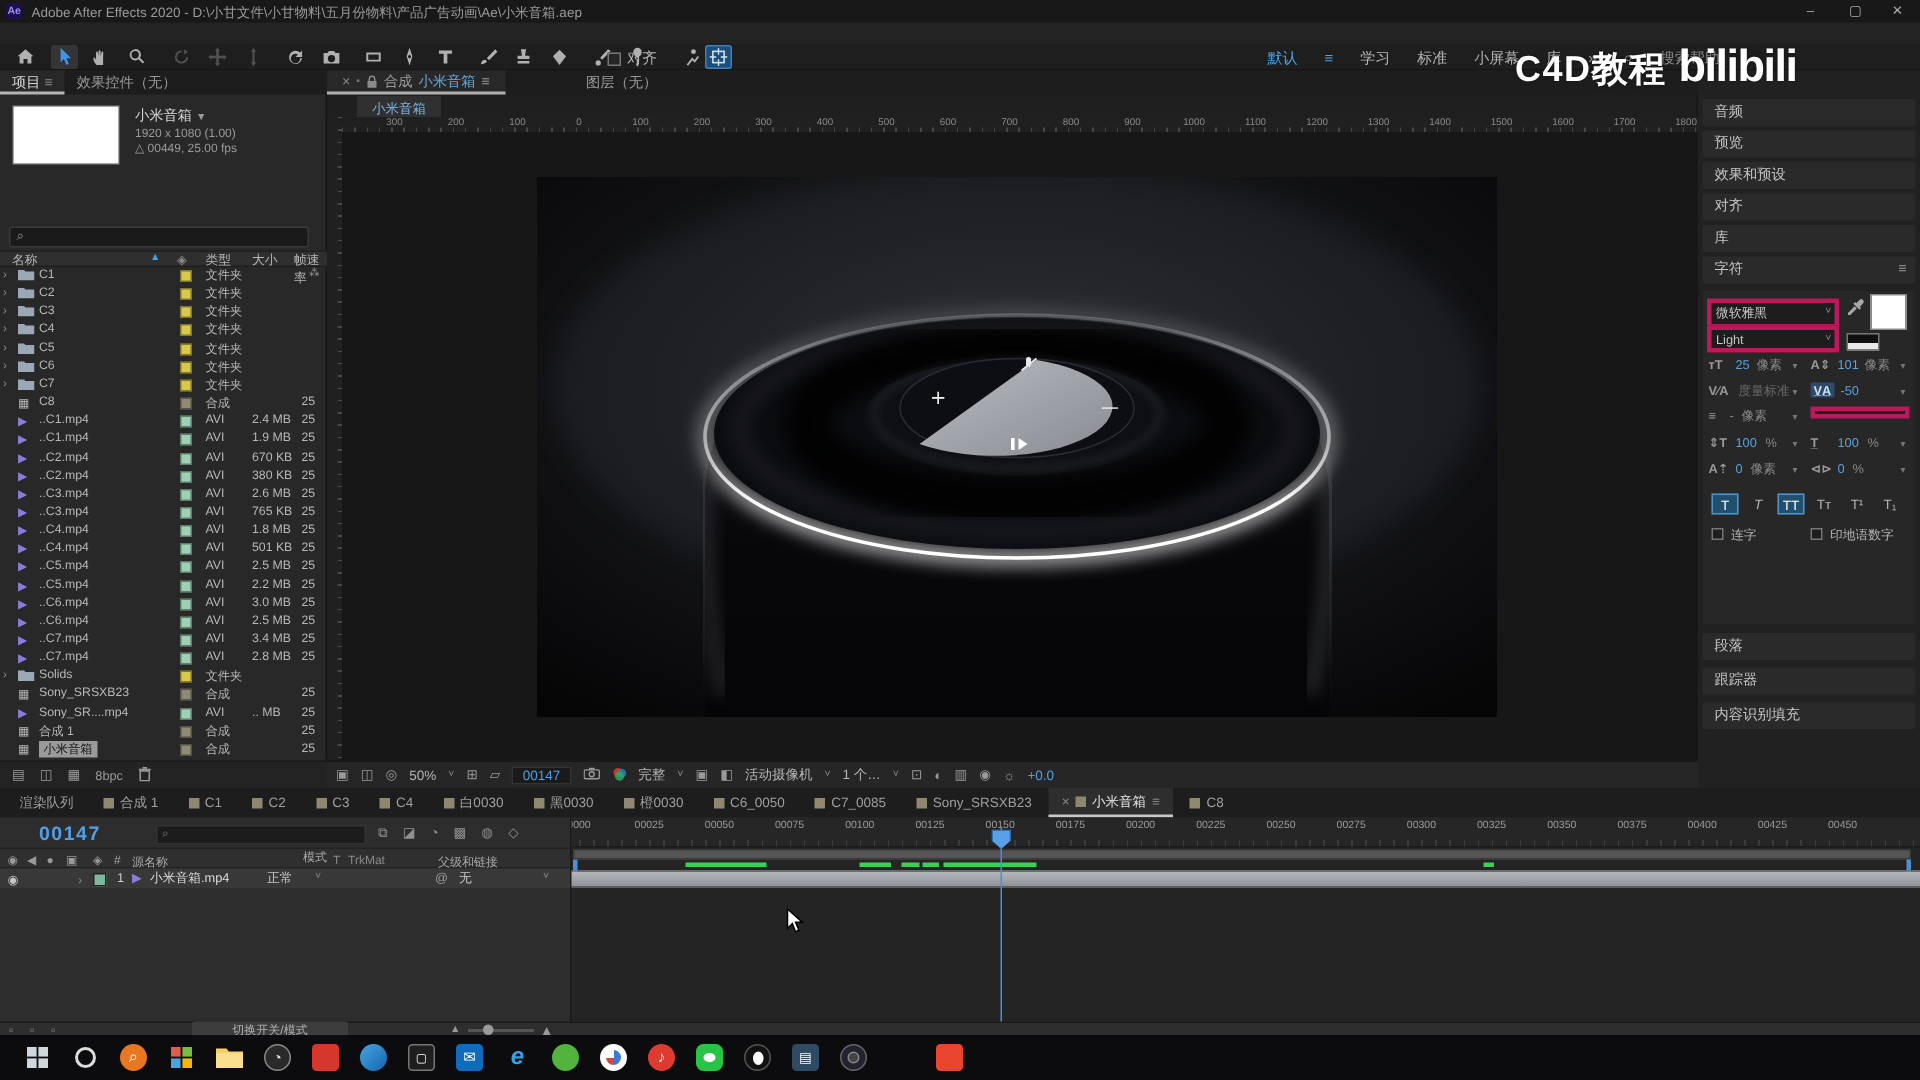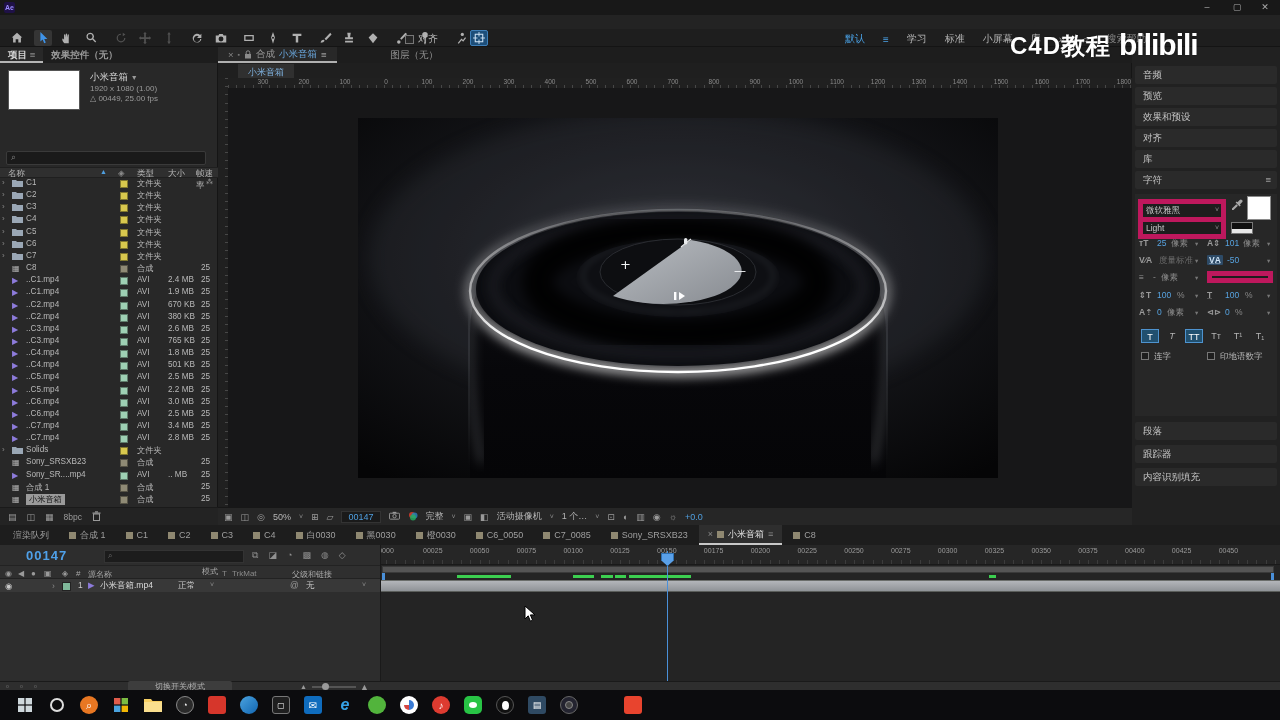--- a/index.html
+++ b/index.html
@@ -35,21 +35,21 @@
   .ws-more { color:#999; font-size:10px; }
   #ws-search { font-size:10px; color:#8a8a8a; white-space:nowrap;text-align:right; }
 
   
   #watermark { position:absolute; left:1010px; top:28px; z-index:60; display:flex; align-items:flex-end; gap:8px; color:#fff; }
   #wm-text { font-size:24px; font-weight:bold; letter-spacing:1px; text-shadow:0 0 2px rgba(0,0,0,.4); }
   #wm-bili { font-size:30px; font-weight:800; letter-spacing:-1px; text-shadow:0 0 2px rgba(0,0,0,.4); }
 
   
   #project-panel { position:absolute; left:0; top:47px; width:218px; height:478px; background:#282828; border-right:1px solid #151515; }
-  #proj-tabbar { position:absolute; left:0; top:0; width:218px; height:16px; background:#1d1d1d; display:flex;font-weight:bold; }
+  #proj-tabbar { position:absolute; left:0; top:0; width:218px; height:16px; background:#1d1d1d; display:flex; }
   .ptab { font-size:9.5px; padding:2px 8px; color:#9a9a9a; white-space:nowrap; }
   .ptab.active { background:#282828; color:#d8d8d8; border-bottom:2px solid #b5b5b5; }
   #proj-thumb { position:absolute; left:8px; top:23px; width:72px; height:40px; background:#fff; border:1px solid #555; }
   #proj-compname { position:absolute; left:90px; top:24px; font-size:9.5px; color:#d8d8d8; }
   #proj-res { position:absolute; left:90px; top:37px; font-size:8px; color:#9a9a9a; }
   #proj-dur { position:absolute; left:90px; top:47px; font-size:8px; color:#9a9a9a; }
   #proj-search { position:absolute; left:6px; top:104px; width:200px; height:14px; background:#1a1a1a; border:1px solid #3a3a3a; border-radius:2px; color:#888; font-size:9px; padding-left:4px; }
   #proj-header { position:absolute; left:0; top:120px; width:218px; height:11px; background:#2f2f2f; border-top:1px solid #1f1f1f; border-bottom:1px solid #1f1f1f; font-size:8.5px; color:#b5b5b5; }
   #proj-list { position:absolute; left:0; top:131px; width:218px; height:329px; overflow:hidden; }
   .prow { position:absolute; left:0; width:218px; height:12px; font-size:8.2px; color:#b8b8b8; }
@@ -82,21 +82,21 @@
   .bicon { color:#9a9a9a; font-size:9px; }
   .caret { color:#8a8a8a; font-size:7px; }
   #vb-frame { background:#1a1a1a; border:1px solid #333; color:#4f9fe0; padding:0 6px; font-size:9px; }
   .blue-val { color:#4f9fe0; }
 
   
   #right-panel { position:absolute; left:1132px; top:47px; width:148px; height:478px; background:#212121; }
   .rp-header { position:absolute; left:3px; width:142px; height:18px; background:#2a2a2a; border-radius:2px; color:#c5c5c5; font-size:9.5px; line-height:18px; padding-left:8px; }
   .rp-header .hmenu { position:absolute; right:6px; top:0; color:#999; }
   #char-content { position:absolute; left:3px; top:147px; width:142px; height:222px; background:#272727; }
-  .selbox { position:absolute; background:#1d1d1d; border:5px solid #be185d; color:#c8c8c8; font-size:8.5px; padding:1px 3px; white-space:nowrap; overflow:hidden; }
+  .selbox { position:absolute; background:#1d1d1d; border:3px solid #be185d; color:#c8c8c8; font-size:8.5px; padding:1px 3px; white-space:nowrap; overflow:hidden; }
   .selbox .caret { position:absolute; right:2px; top:2px; }
   .cicon { position:absolute; color:#9a9a9a; font-size:8.5px; font-weight:bold; }
   .cval { position:absolute; color:#57a3e0; font-size:8.5px; }
   .cunit { position:absolute; color:#8a8a8a; font-size:8.5px; }
   .cdrop { position:absolute; color:#777; font-size:6.5px; }
   .stylebtn { position:absolute; width:18px; height:14px; text-align:center; line-height:14px; font-size:9px; color:#b5b5b5; }
   .stylebtn.active { background:#21506f; border:1px solid #4e93cf; color:#fff; }
   .chkbox { position:absolute; width:8px; height:8px; border:1px solid #777; background:#1e1e1e; }
   .chklabel { position:absolute; font-size:8.5px; color:#b5b5b5; }
 
@@ -137,20 +137,21 @@
   
   #cursor { position:absolute; left:524px; top:605px; z-index:99; }
 </style>
 </head>
 <body>
 
 <div id="app">
 
   <div id="titlebar">
     <div id="ae-logo">Ae</div>
+    <div id="title-text">Adobe After Effects 2020 - D:\小甘文件\小甘物料\五月份物料\产品广告动画\Ae\小米音箱.aep</div>
     <div class="win-btn" style="right:60px;">–</div>
     <div class="win-btn" style="right:30px;">▢</div>
     <div class="win-btn" style="right:2px;">✕</div>
   </div>
 
 
   <div id="toolbar">
     <div id="tools-container">
         <div class="tool" style="left: 8px;">
           <svg width="14" height="14" viewBox="0 0 16 16">

